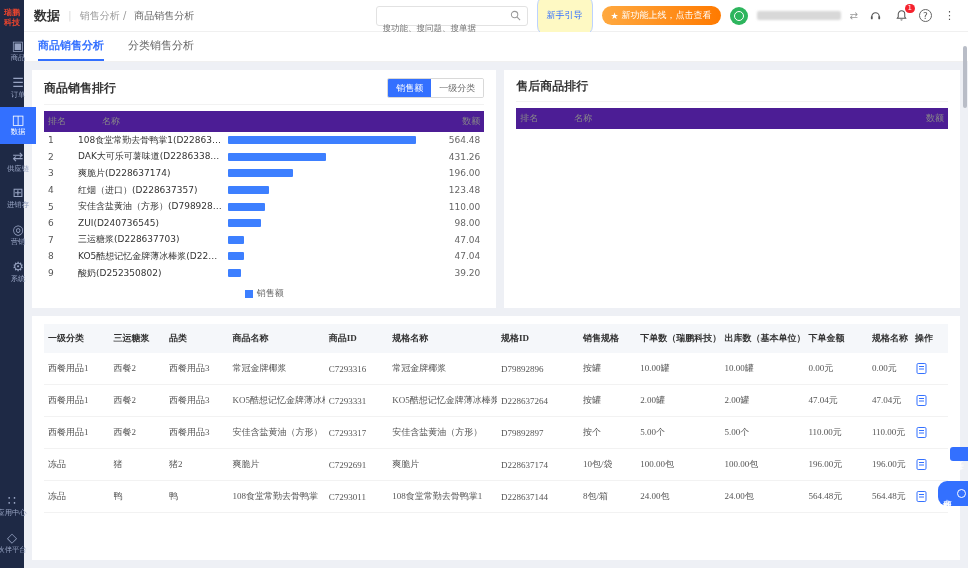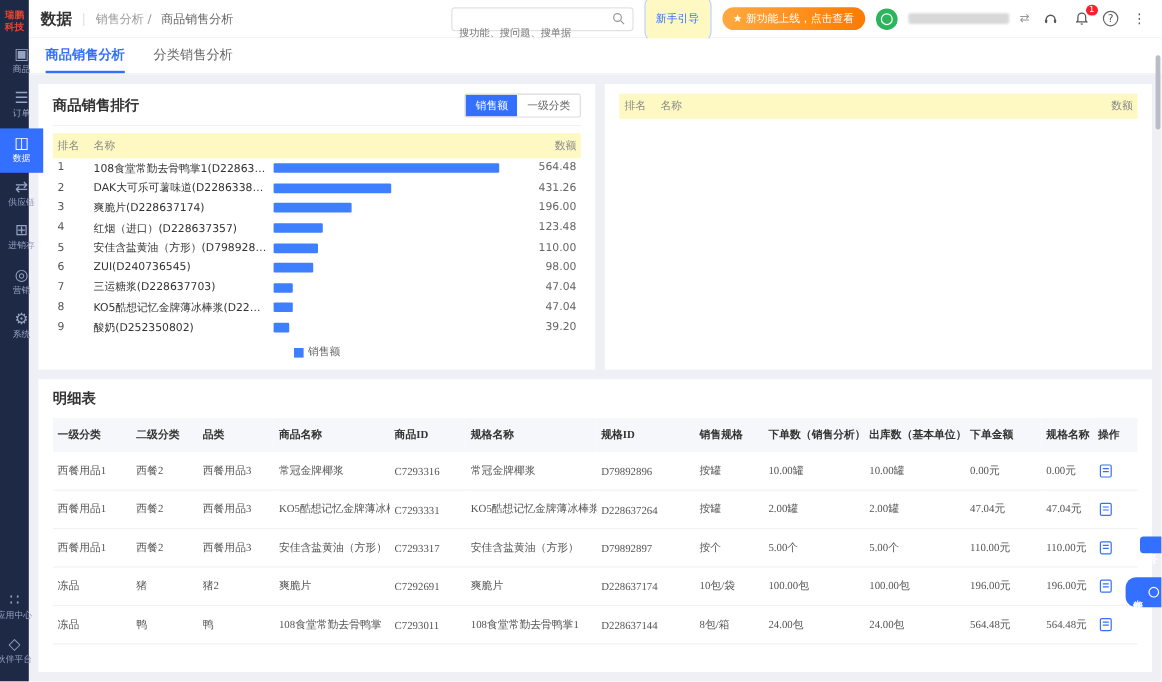--- a/index.html
+++ b/index.html
@@ -46,21 +46,21 @@
   .card { background:#fff; border-radius:0; padding:8px 12px; }
   .card-left { flex:1.02; display:flex; flex-direction:column; min-width:0; }
   .card-right { flex:1; display:flex; flex-direction:column; min-width:0; }
   .card-head { display:flex; justify-content:space-between; align-items:center; padding-bottom:6px; border-bottom:1px solid #f2f2f2; margin-bottom:6px; }
   .card-title { font-size:12px; font-weight:700; color:#333; }
   .toggle { display:flex; border:1px solid #d9d9d9; border-radius:2px; overflow:hidden; }
   .toggle .t { font-size:9px; padding:2.5px 8px; cursor:pointer; white-space:nowrap; }
   .toggle .t.on { background:#3370ff; color:#fff; }
   .toggle .t.off { background:#fff; color:#666; }
 
-  .rk-head { display:grid; grid-template-columns:30px 150px 1fr 64px; background:#fef9c3; padding:4px 4px; font-size:9px; color:#888; }
+  .rk-head { display:grid; grid-template-columns:30px 150px 1fr 64px; background:#4c1d95; padding:4px 4px; font-size:9px; color:#888;gap:24px; }
   .rk-head .r3 { grid-column:4; text-align:right; }
   .rk-rows { flex:1; overflow:hidden; }
   .rk-row { display:grid; grid-template-columns:30px 150px 1fr 64px; align-items:center; height:16.6px; padding:0 4px; font-size:9px; color:#555; }
   .rk-name { white-space:nowrap; overflow:hidden; text-overflow:ellipsis; color:#333; padding-right:6px; }
   .rk-barwrap { display:flex; align-items:center; }
   .rk-bar { height:8px; background:#3d7fff; border-radius:1px; }
   .rk-val { text-align:right; color:#666; }
   .legend { display:flex; justify-content:center; align-items:center; gap:4px; font-size:9px; color:#666; margin-top:3px; }
   .legend .sq { width:8px; height:8px; background:#3d7fff; }
 
@@ -268,59 +268,61 @@
               <span class="rk-name">KO5酷想记忆优质之选黑的板砖(D228634296)</span>
             </div>
           </div>
         <div class="legend">
           <span class="sq"></span>
           <span>销售额</span>
         </div>
       </div>
 
       <div class="card card-right">
+        <div class="card-head">
+          <span class="card-title">售后商品排行</span>
+        </div>
         <div class="rk-head">
           <span>排名</span>
           <span>名称</span>
           <span class="r3">数额</span>
         </div>
         <div style="flex:1"></div>
       </div>
     </div>
 
     <div class="card card-bottom">
-      <span class="card-title">明细表</span>
       <div class="dtl-wrap">
         <table>
           <colgroup>
             <col style="width:64px">
               <col style="width:54px">
               <col style="width:62px">
               <col style="width:94px">
             <col style="width:62px">
               <col style="width:106px">
               <col style="width:80px">
               <col style="width:56px">
             <col style="width:82px">
               <col style="width:82px">
               <col style="width:62px">
               <col style="width:42px">
               <col style="width:36px">
           </colgroup>
           <thead>
               <tr>
                 <th>一级分类</th>
-                <th>二级分类</th>
+                <th>三运糖浆</th>
                 <th>品类</th>
                 <th>商品名称</th>
                 <th>商品ID</th>
                 <th>规格名称</th>
                 <th>规格ID</th>
                 <th>销售规格</th>
-                <th>下单数（销售分析）</th>
+                <th>下单数（瑞鹏科技）</th>
                 <th>出库数（基本单位）</th>
                 <th>下单金额</th>
                 <th>规格名称</th>
                 <th class="op">操作</th>
               </tr>
             </thead>
           <tbody>
               <tr>
                 <td>西餐用品1</td>
                 <td>西餐2</td>

